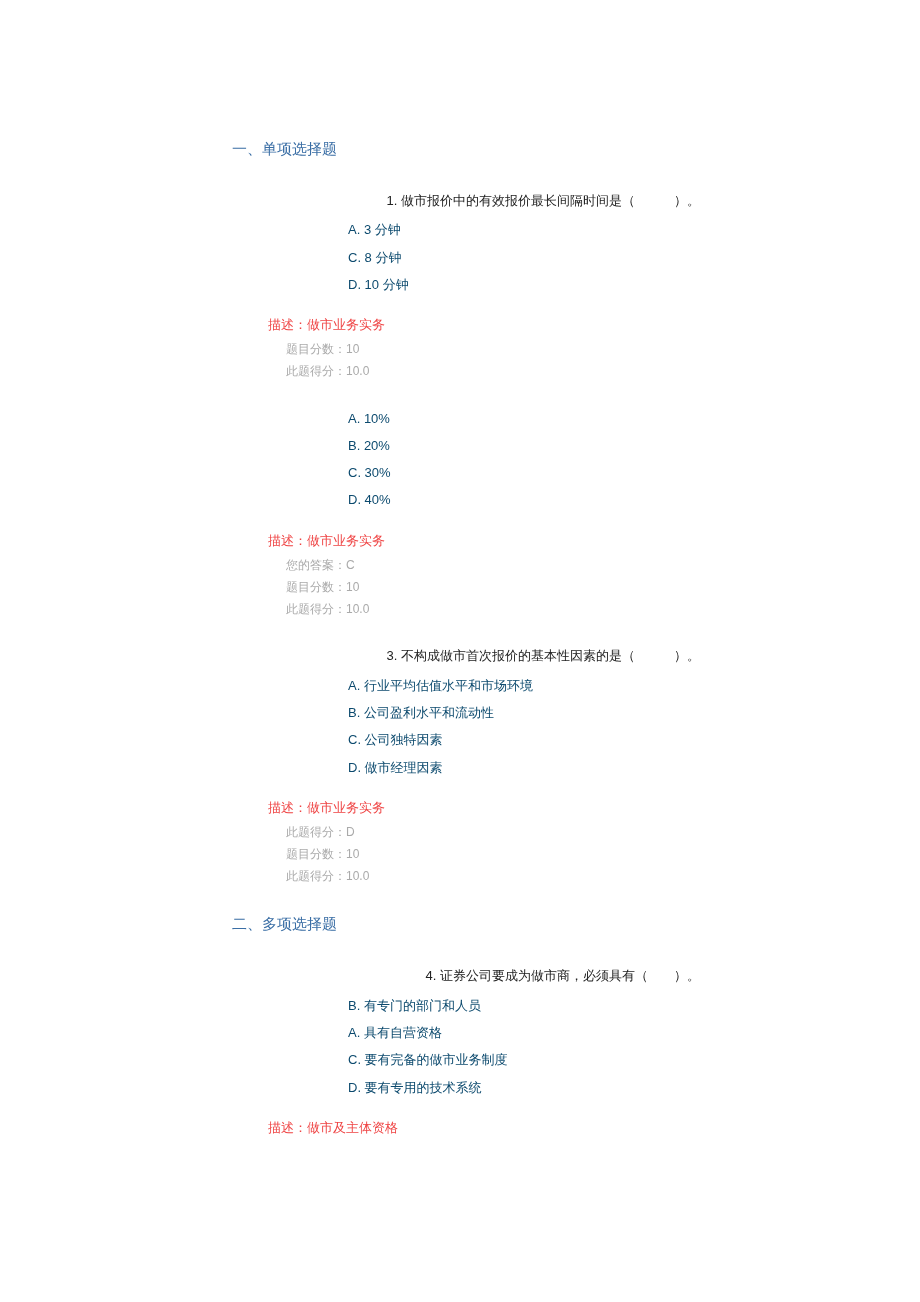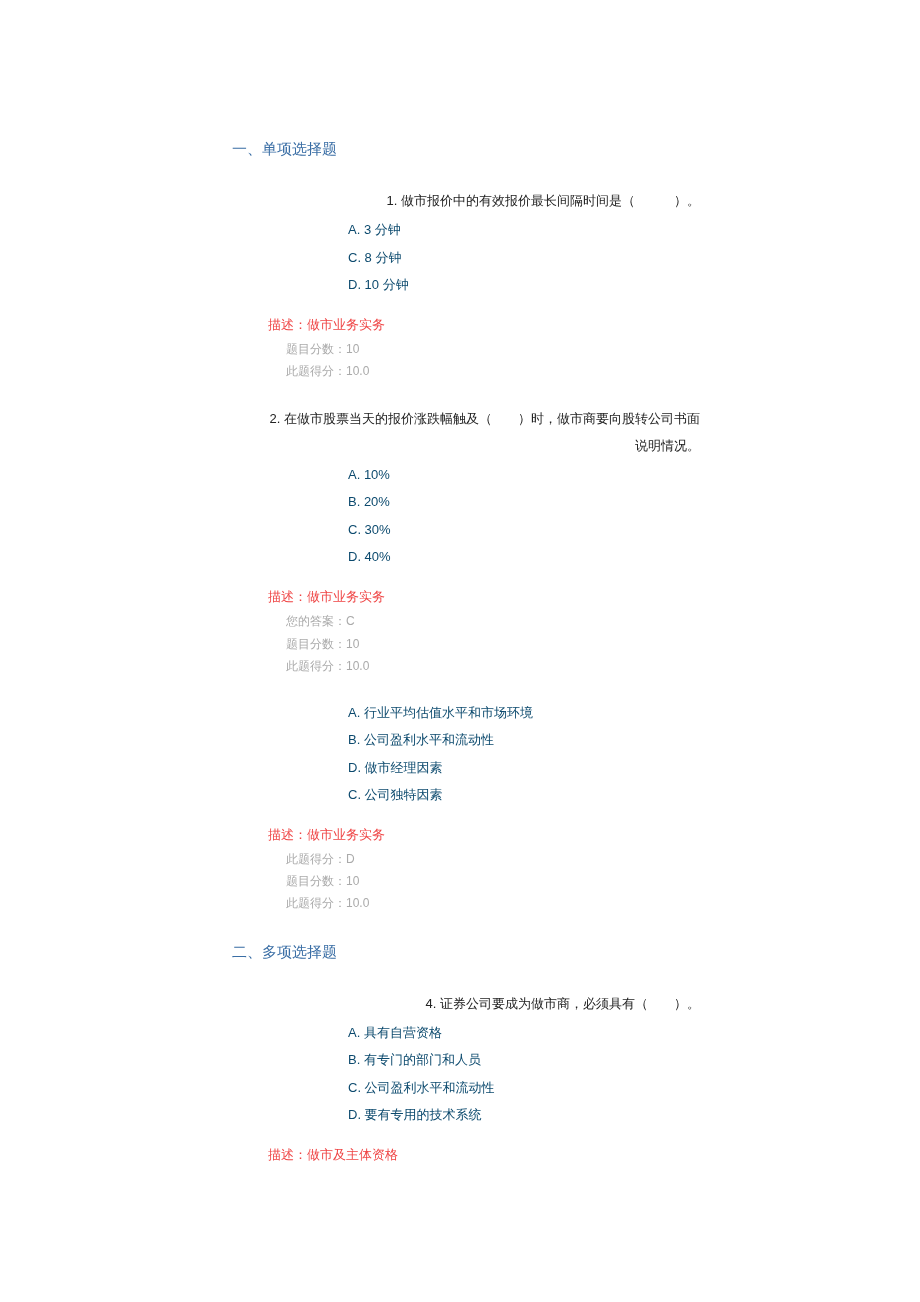--- a/index.html
+++ b/index.html
@@ -72,56 +72,56 @@
       <div class="opt">D. 10 分钟</div>
     </div>
     <div class="desc-label">描述：做市业务实务</div>
     <div class="meta">
       <div class="meta-line">题目分数：10</div>
       <div class="meta-line">此题得分：10.0</div>
     </div>
   </div>
 
   <div class="question-block">
-    <div class="q-text">2. 在做市股票当天的报价涨跌幅触及（　　）时，做市商要向股转公司书面说明情况。</div>
     <div class="options">
       <div class="opt">A. 10%</div>
       <div class="opt">B. 20%</div>
       <div class="opt">C. 30%</div>
       <div class="opt">D. 40%</div>
     </div>
     <div class="desc-label">描述：做市业务实务</div>
     <div class="meta">
       <div class="meta-line">您的答案：C</div>
       <div class="meta-line">题目分数：10</div>
       <div class="meta-line">此题得分：10.0</div>
     </div>
   </div>
 
   <div class="question-block">
+    <div class="q-text">3. 不构成做市首次报价的基本性因素的是（　　　）。</div>
     <div class="options">
       <div class="opt">A. 行业平均估值水平和市场环境</div>
       <div class="opt">B. 公司盈利水平和流动性</div>
+      <div class="opt">C. 公司独特因素</div>
       <div class="opt">D. 做市经理因素</div>
-      <div class="opt">C. 公司独特因素</div>
     </div>
     <div class="desc-label">描述：做市业务实务</div>
     <div class="meta">
       <div class="meta-line">此题得分：D</div>
       <div class="meta-line">题目分数：10</div>
       <div class="meta-line">此题得分：10.0</div>
     </div>
   </div>
 
   <div class="section-title" style="margin-top:28px;">二、多项选择题</div>
 
   <div class="question-block">
     <div class="q-text">4. 证券公司要成为做市商，必须具有（　　）。</div>
     <div class="options">
+      <div class="opt">B. 有专门的部门和人员</div>
       <div class="opt">A. 具有自营资格</div>
-      <div class="opt">B. 有专门的部门和人员</div>
-      <div class="opt">C. 公司盈利水平和流动性</div>
+      <div class="opt">C. 要有完备的做市业务制度</div>
       <div class="opt">D. 要有专用的技术系统</div>
     </div>
     <div class="desc-label">描述：做市及主体资格</div>
   </div>
 
 </div>
 
 </body></html>

